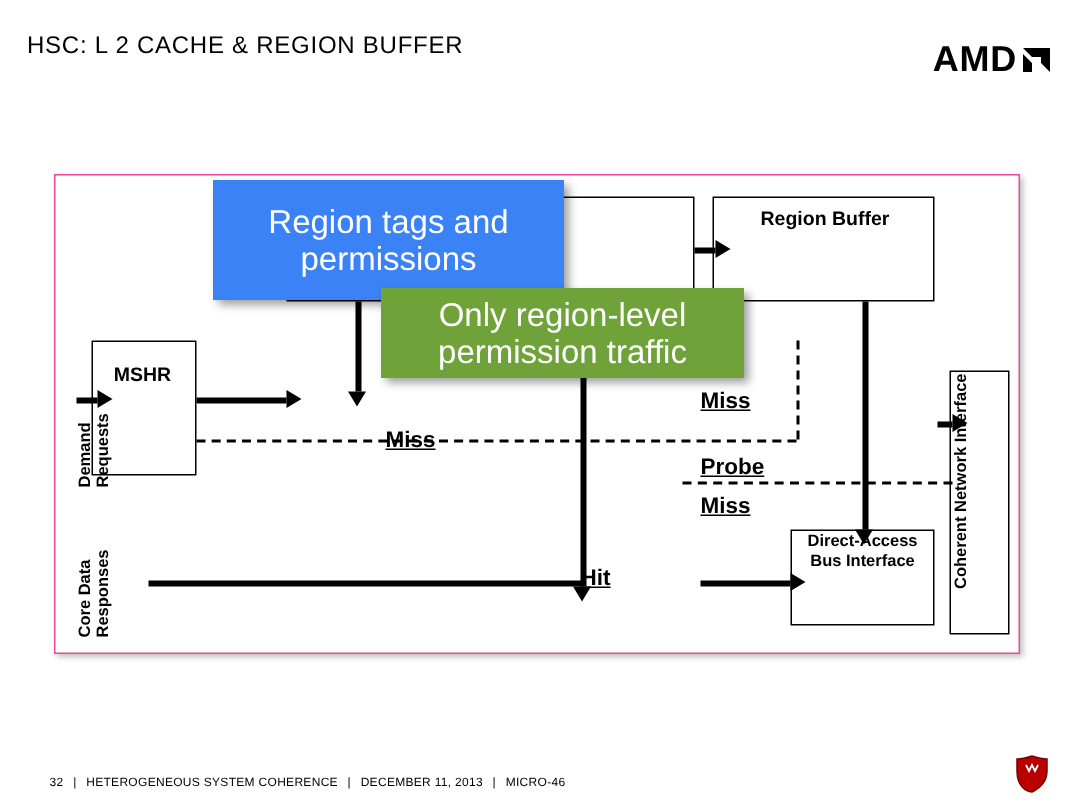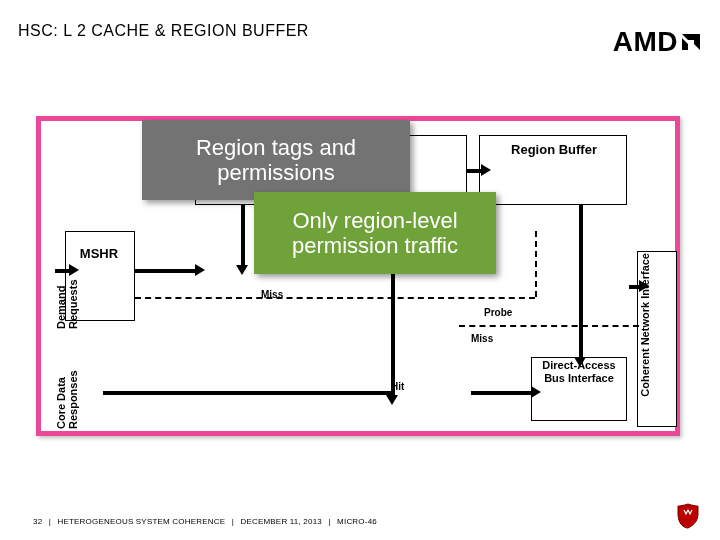--- a/index.html
+++ b/index.html
@@ -1,49 +1,49 @@
 <!DOCTYPE html>
 <html><head>
 <meta charset="utf-8">
 <style>
   * { box-sizing: border-box; margin: 0; padding: 0; }
   html, body { width: 720px; height: 540px; font-family: "Segoe UI", Arial, sans-serif; background: #fff; color: #000; }
   .slide { position: relative; width: 720px; height: 540px; }
   .title { position: absolute; left: 18px; top: 22px; font-size: 16px; letter-spacing: .5px; }
   .logo { position: absolute; right: 20px; top: 26px; display: flex; align-items: center; gap: 4px; }
-  .logo-text { font-weight: 700; font-size: 28px; letter-spacing: .5px; }
+  .logo-text { font-weight: 700; font-size: 24px; letter-spacing: .5px; }
   .logo-mark { width: 18px; height: 16px; }
 
   .diagram { position: absolute; left: 36px; top: 116px; width: 644px; height: 320px;
-             border: 5px solid #ec4899; box-shadow: 2px 2px 4px rgba(0,0,0,.25); background: #fff; }
+             border: 1px solid #ec4899; box-shadow: 2px 2px 4px rgba(0,0,0,.25); background: #fff; }
 
   
   .box { position: absolute; border: 1.5px solid #000; background: #fff; }
   .l2tag   { left: 154px; top: 14px;  width: 122px; height: 70px; }
   .l2data  { left: 288px; top: 14px;  width: 138px; height: 70px; }
   .regbuf  { left: 438px; top: 14px;  width: 148px; height: 70px; }
   .mshr    { left: 24px;  top: 110px; width: 70px;  height: 90px; }
   .dabus   { left: 490px; top: 236px; width: 96px;  height: 64px; }
   .cni     { left: 596px; top: 130px; width: 40px;  height: 176px; }
 
   .boxlabel { position: absolute; font-weight: 700; font-size: 13px; text-align: center; line-height: 1.15; }
   .lb-regbuf { left: 450px; top: 22px; width: 126px; }
   .lb-mshr   { left: 30px;  top: 126px; width: 56px; }
   .lb-dabus  { left: 494px; top: 238px; width: 88px; font-size: 11px; }
   .lb-cni    { left: 598px; top: 132px; width: 36px; writing-mode: vertical-rl; transform: rotate(180deg); font-size: 11px; }
 
   .side-rot { position: absolute; font-weight: 600; font-size: 11px; line-height: 1.1; transform: rotate(-90deg); transform-origin: left top; }
   .lb-demand { left: 14px; top: 208px; width: 90px; }
   .lb-core   { left: 14px; top: 308px; width: 100px; }
 
-  .tiny { position: absolute; font-weight: 600; font-size: 10px; }
+  .tiny { position: absolute; font-weight: 600; font-size: 15px; text-decoration: underline; }
   .lb-hit  { left: 350px; top: 260px; }
   .lb-miss { left: 220px; top: 168px; }
   .lb-miss2 { left: 430px; top: 142px; }
-  .lb-probe { left: 430px; top: 186px; margin-left: 13px; }
+  .lb-probe { left: 430px; top: 186px; }
   .lb-miss3 { left: 430px; top: 212px; }
 
   
   .arrow { position: absolute; background: #000; }
   .ah-right::after, .ah-left::after, .ah-up::after, .ah-down::after {
     content:""; position:absolute; width:0; height:0; border-style:solid;
   }
   .ah-right::after { right:-10px; top:-5px; border-width:6px 0 6px 10px; border-color:transparent transparent transparent #000; }
   .ah-down::after  { bottom:-10px; left:-5px; border-width:10px 6px 0 6px; border-color:#000 transparent transparent transparent; }
 
@@ -61,22 +61,22 @@
   .dashline-h { position:absolute; border-top: 2px dashed #000; height:0; }
   .dashline-v { position:absolute; border-left: 2px dashed #000; width:0; }
   .d1 { left: 94px; top: 176px; width: 400px; }
   .d2 { left: 494px; top: 110px; height: 66px; }
   .d3 { left: 418px; top: 204px; width: 180px; }
 
   
   .callout { position:absolute; color:#fff; display:flex; align-items:center; justify-content:center;
              text-align:center; font-size:22px; line-height:1.15; padding:8px 14px;
              box-shadow: 3px 3px 6px rgba(0,0,0,.4); }
-  .c-purple { background:#737373; left:142px; top:120px; width:268px; height:80px; }
-  .c-green  { background:#6fa33a; left:254px; top:192px; width:242px; height:82px; }
+  .c-purple { background:#3b82f6; left:142px; top:120px; width:234px; height:80px; }
+  .c-green  { background:#6fa33a; left:254px; top:192px; width:242px; height:60px; }
   .c-blue   { background:#2d6fb0; left:170px; top:246px; width:230px; height:76px; z-index:1; }
   .c-green  { z-index:2; }
 
   .footer { position:absolute; left:12px; bottom:14px; font-size:8px; letter-spacing:.2px;padding-left:21px; }
   .footer .sep { margin:0 4px; }
 
   .crest { position:absolute; right:18px; bottom:10px; width:28px; height:28px; }
 </style>
 </head>
 <body>

